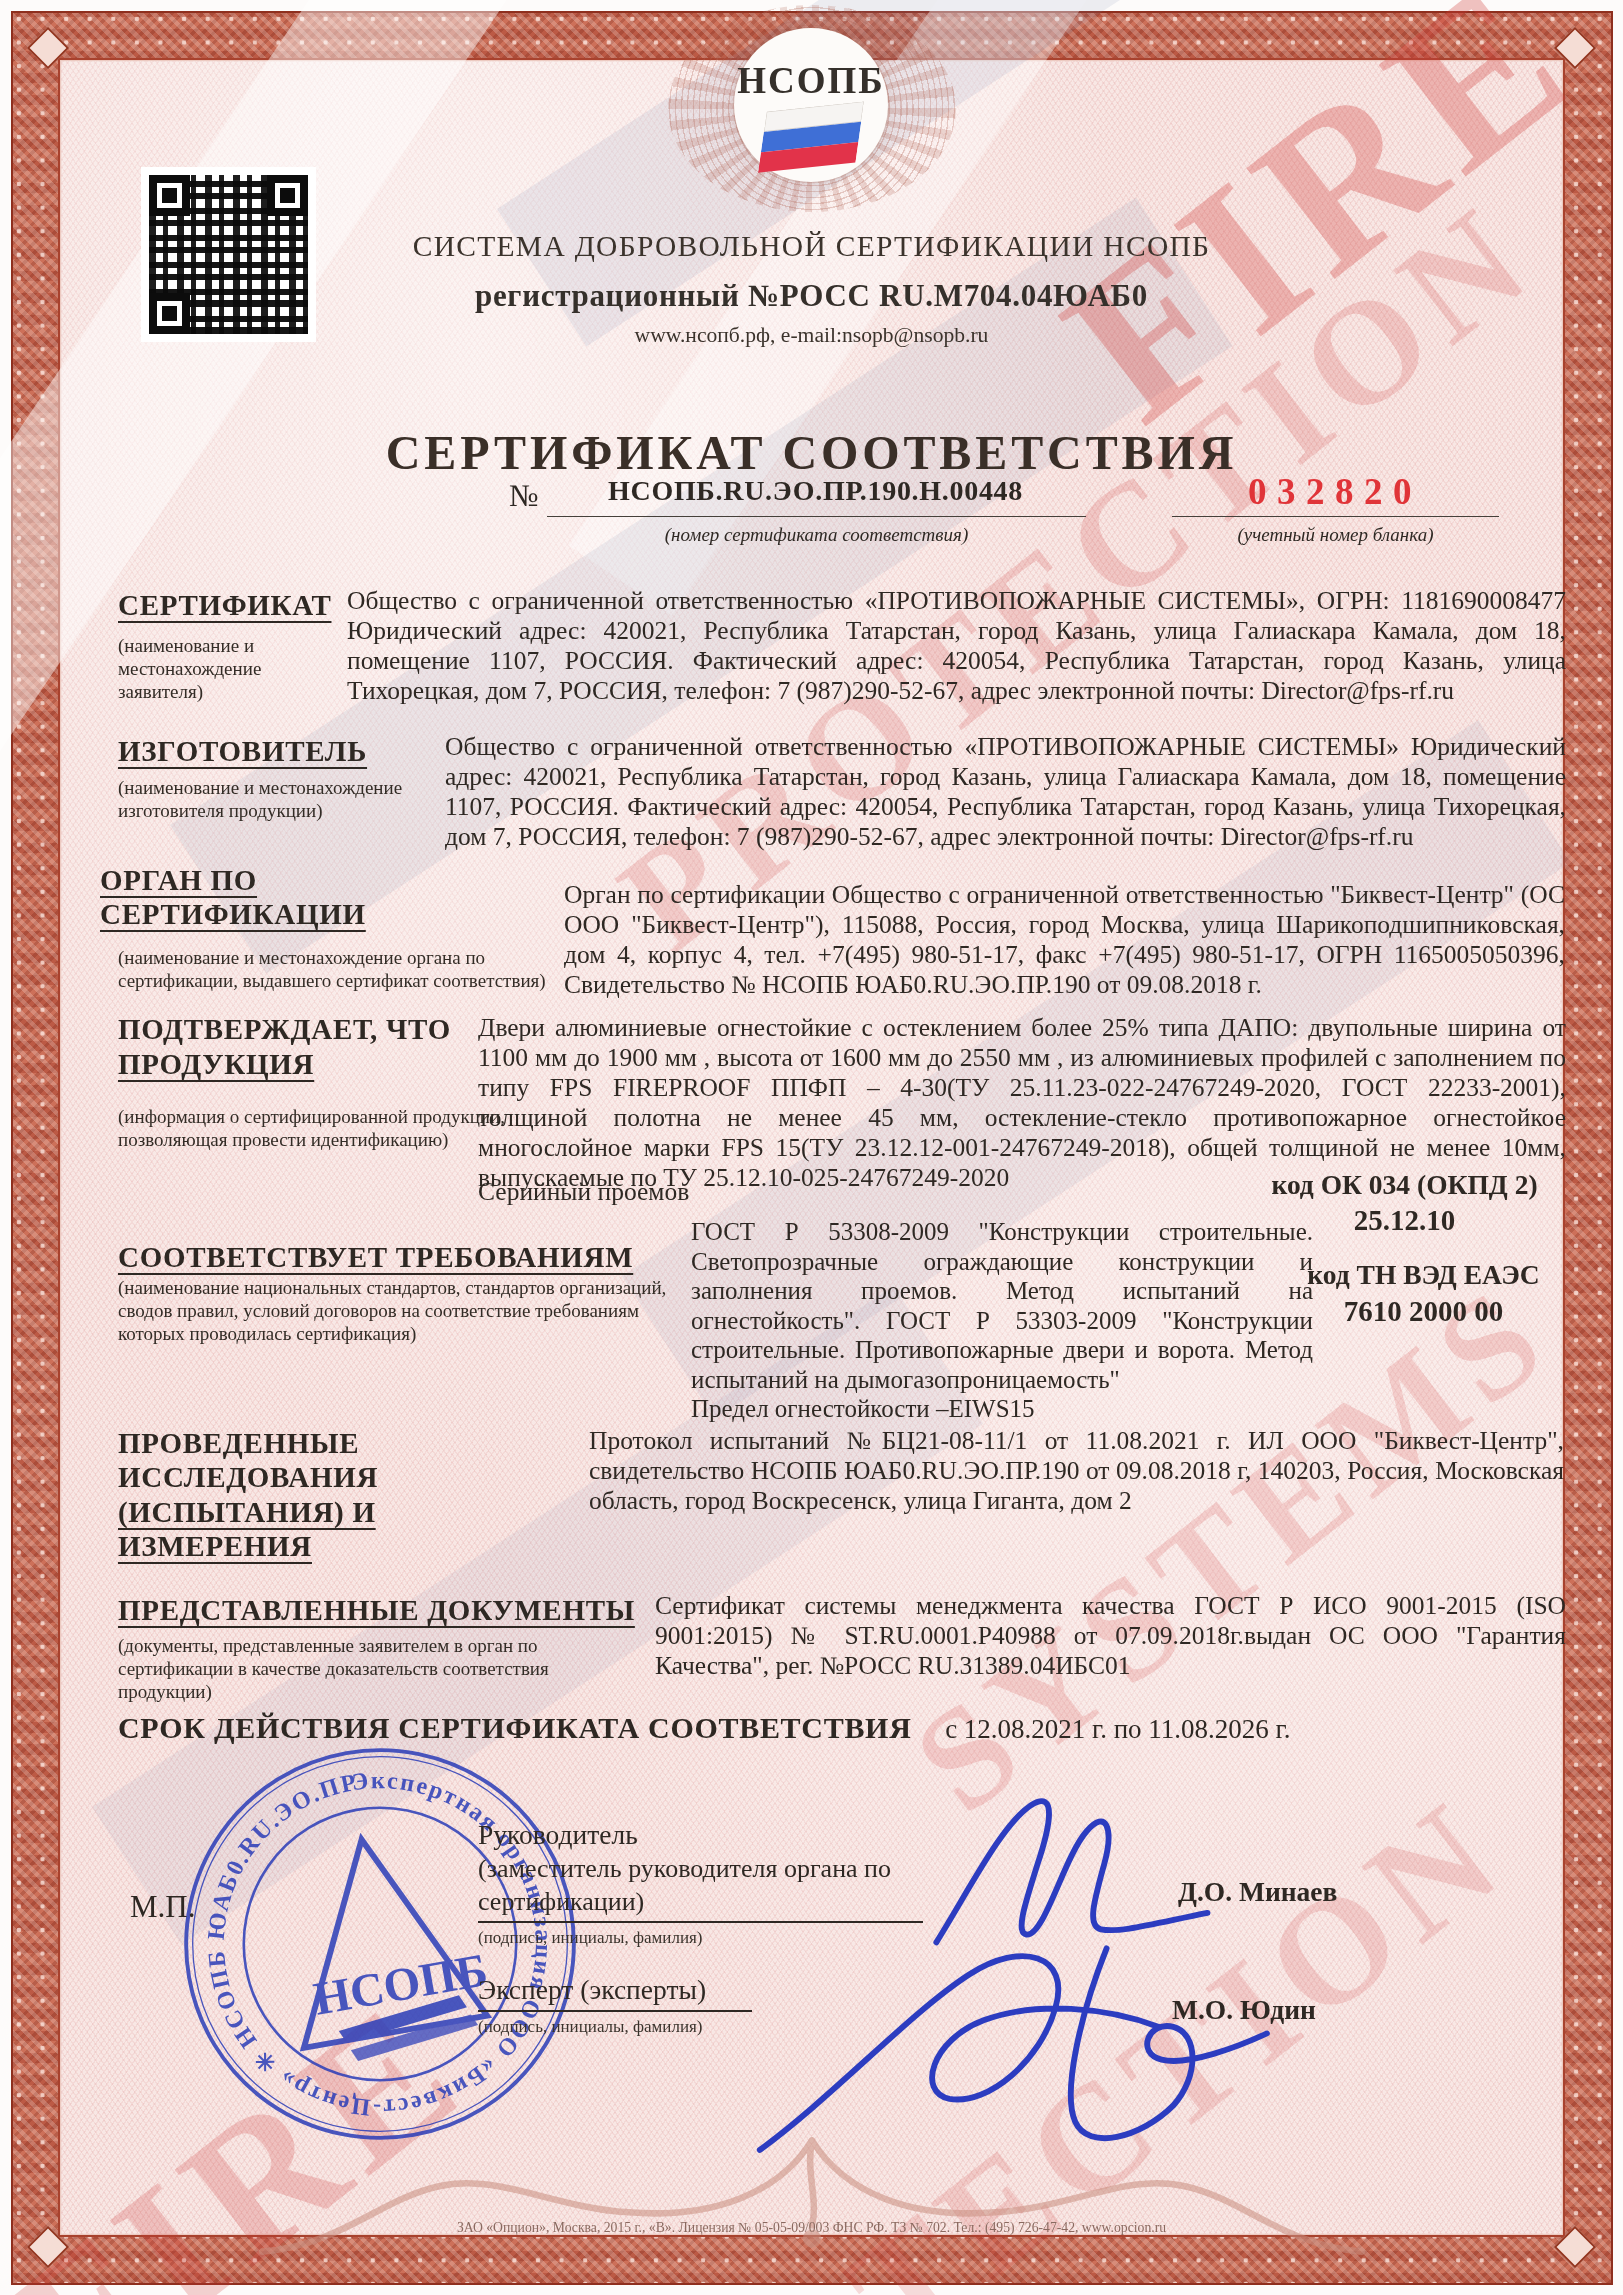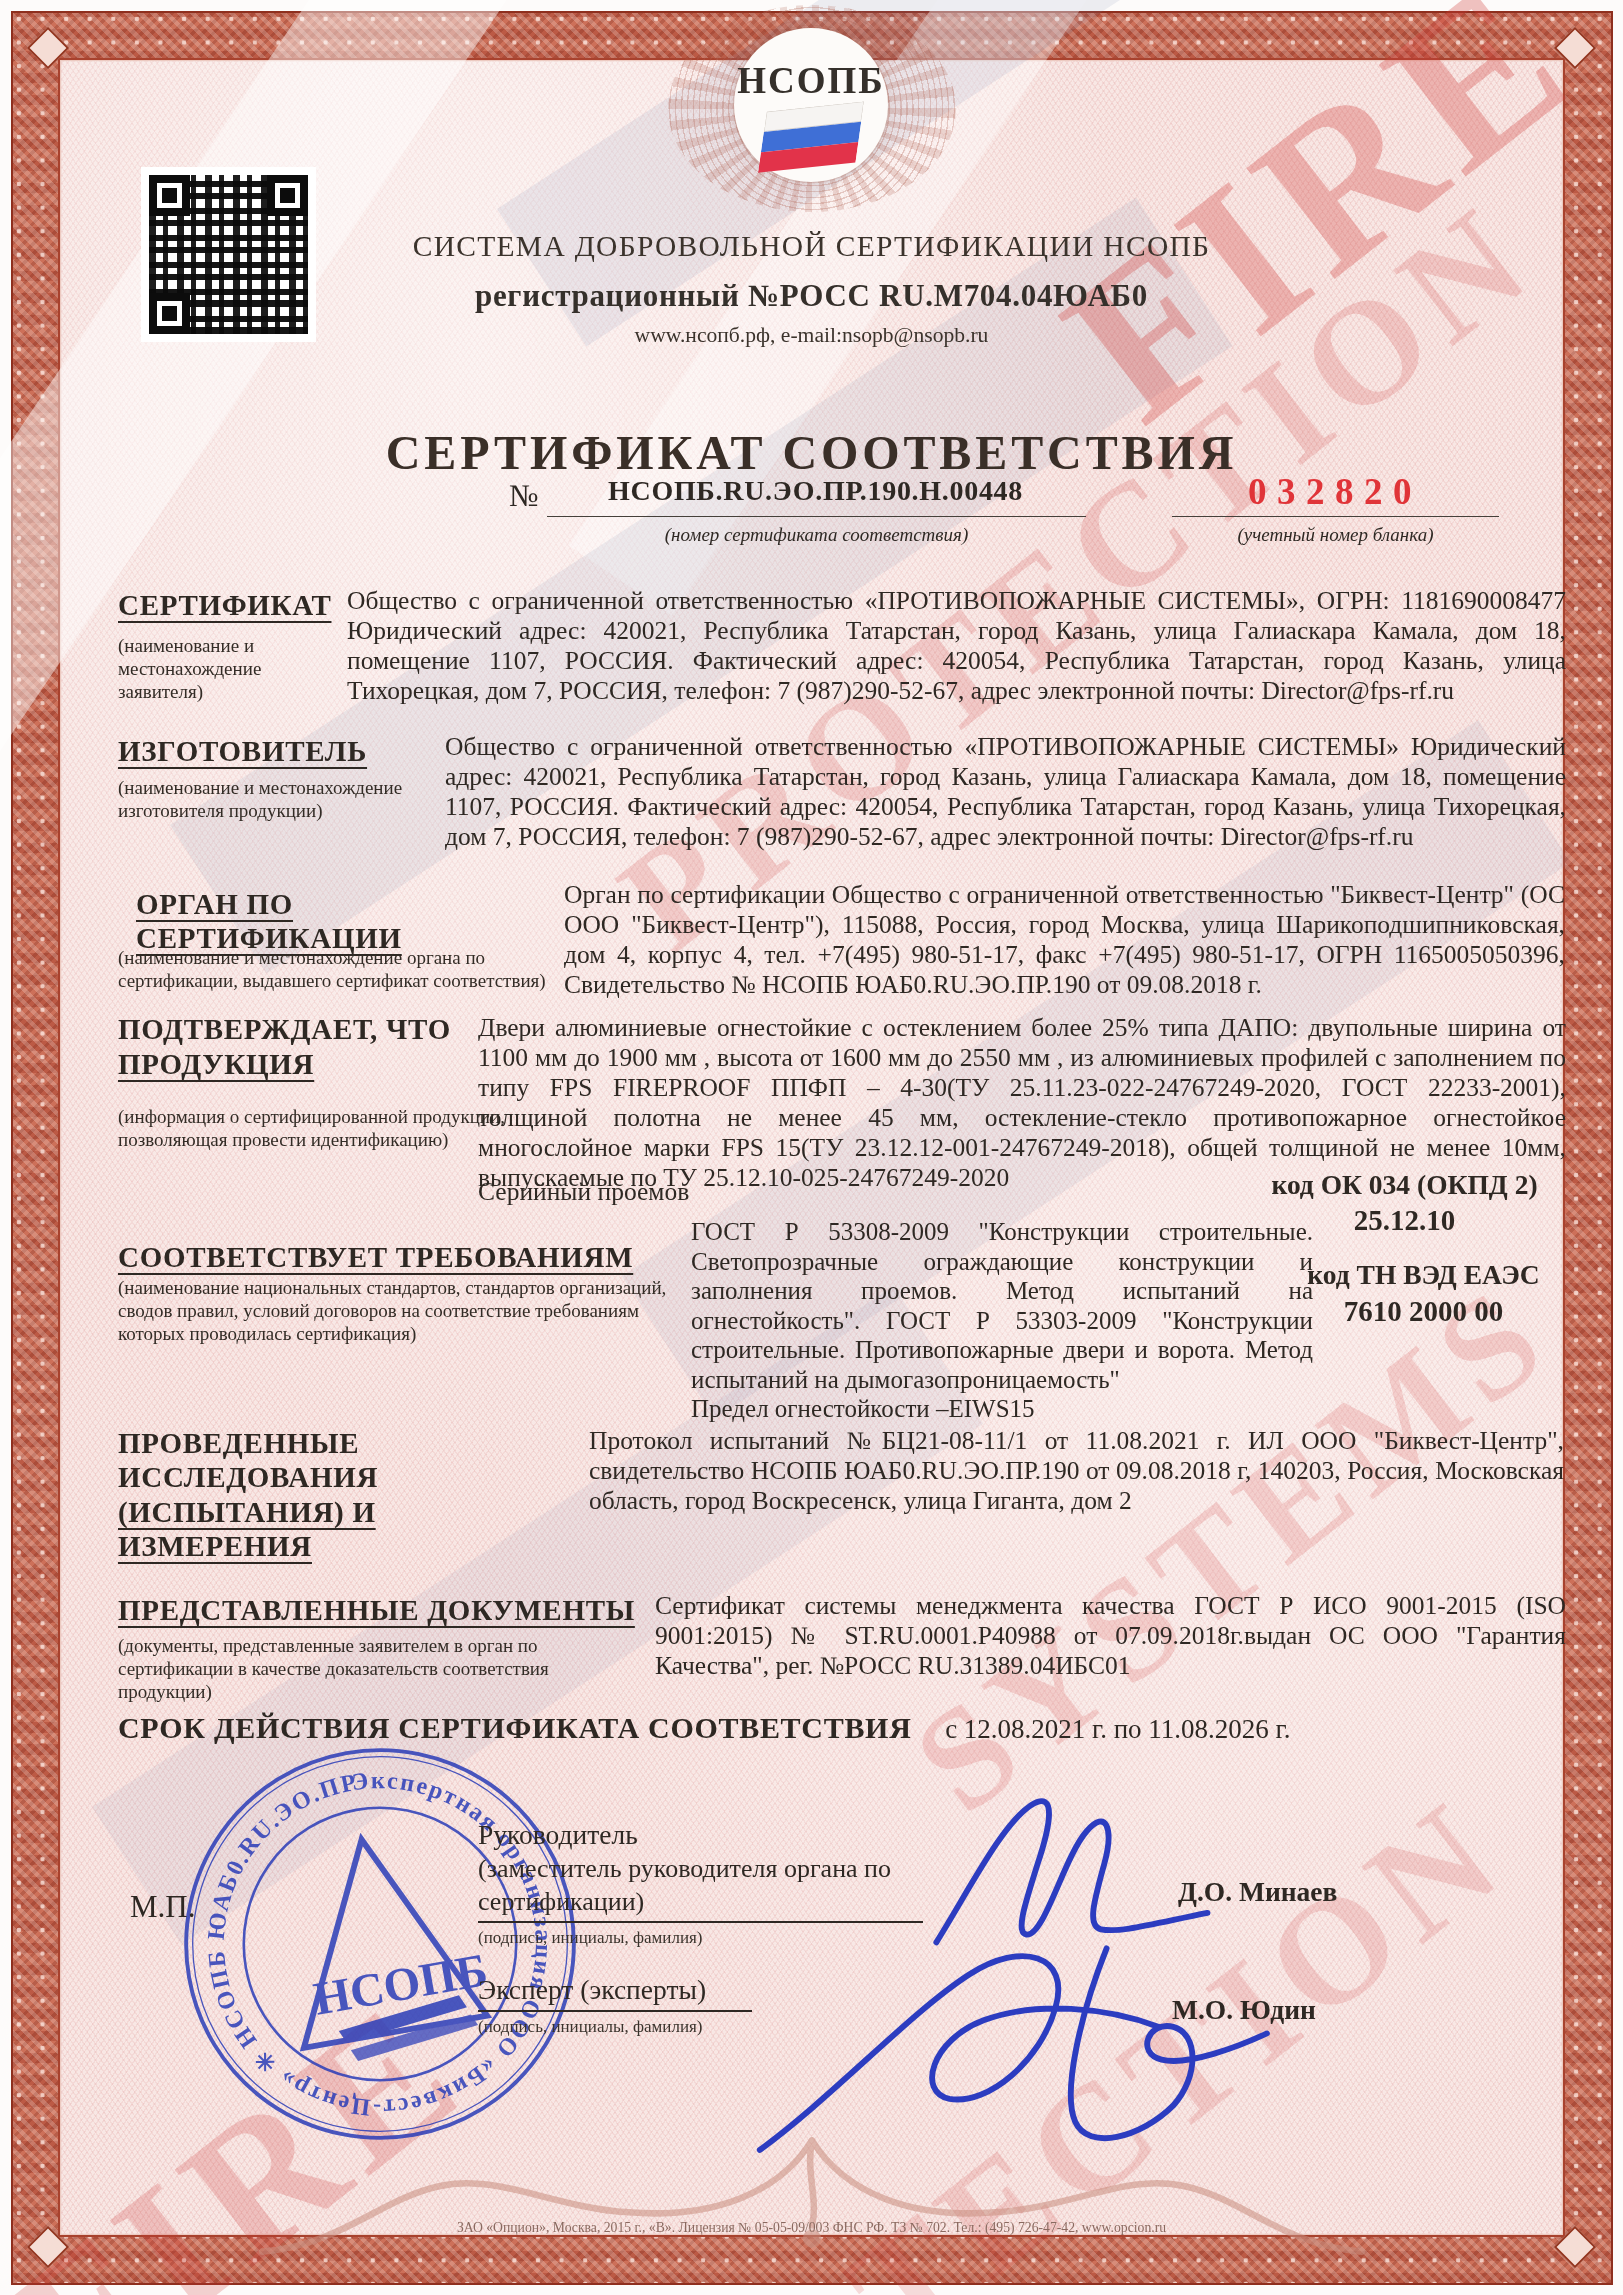--- a/index.html
+++ b/index.html
@@ -132,21 +132,21 @@
   <div class="abs it" style="left:1172px; top:524px; width:327px; text-align:center; font-size:19px;">(учетный номер бланка)</div>
 
   <div class="abs sec-label u" style="left:118px; top:588px;">СЕРТИФИКАТ</div>
   <div class="abs sec-caption" style="left:118px; top:634px; width:216px;">(наименование и местонахождение заявителя)</div>
   <div class="abs body-text" style="left:347px; top:586px; width:1219px;">Общество с ограниченной ответственностью «ПРОТИВОПОЖАРНЫЕ СИСТЕМЫ», ОГРН: 1181690008477 Юридический адрес: 420021, Республика Татарстан, город Казань, улица Галиаскара Камала, дом 18, помещение 1107, РОССИЯ. Фактический адрес: 420054, Республика Татарстан, город Казань, улица Тихорецкая, дом 7, РОССИЯ, телефон: 7 (987)290-52-67,  адрес электронной почты: Director@fps-rf.ru</div>
 
   <div class="abs sec-label u" style="left:118px; top:734px;">ИЗГОТОВИТЕЛЬ</div>
   <div class="abs sec-caption" style="left:118px; top:776px; width:340px;">(наименование и местонахождение изготовителя продукции)</div>
   <div class="abs body-text" style="left:445px; top:732px; width:1121px;">Общество с ограниченной ответственностью «ПРОТИВОПОЖАРНЫЕ СИСТЕМЫ» Юридический адрес: 420021, Республика Татарстан, город Казань, улица Галиаскара Камала, дом 18, помещение 1107, РОССИЯ. Фактический адрес: 420054, Республика Татарстан, город Казань, улица Тихорецкая, дом 7, РОССИЯ, телефон: 7 (987)290-52-67, адрес электронной почты: Director@fps-rf.ru</div>
 
-  <div class="abs sec-label u" style="left:136px; top:863px; width:367px;margin-top:24px;">ОРГАН ПО СЕРТИФИКАЦИИ</div>
+  <div class="abs sec-label u" style="left:100px; top:863px; width:367px;">ОРГАН ПО СЕРТИФИКАЦИИ</div>
   <div class="abs sec-caption" style="left:118px; top:946px; width:445px;">(наименование и местонахождение органа по сертификации, выдавшего сертификат соответствия)</div>
   <div class="abs body-text" style="left:564px; top:880px; width:1001px;">Орган по сертификации Общество с ограниченной ответственностью "Биквест-Центр" (ОС ООО "Биквест-Центр"),  115088, Россия, город Москва, улица Шарикоподшипниковская, дом 4, корпус 4, тел. +7(495) 980-51-17, факс +7(495) 980-51-17, ОГРН 1165005050396, Свидетельство № НСОПБ ЮАБ0.RU.ЭО.ПР.190 от 09.08.2018 г.</div>
 
   <div class="abs sec-label" style="left:118px; top:1012px;">ПОДТВЕРЖДАЕТ, ЧТО</div>
   <div class="abs sec-label u" style="left:118px; top:1047px;">ПРОДУКЦИЯ</div>
   <div class="abs sec-caption" style="left:118px; top:1105px; width:393px;">(информация о сертифицированной продукции, позволяющая провести идентификацию)</div>
   <div class="abs body-text" style="left:478px; top:1013px; width:1088px;">Двери алюминиевые огнестойкие  с остеклением более 25% типа ДАПО: двупольные ширина от 1100 мм до 1900 мм , высота от 1600 мм до 2550 мм , из алюминиевых профилей с заполнением по типу FPS FIREPROOF  ППФП – 4-30(ТУ 25.11.23-022-24767249-2020, ГОСТ 22233-2001), толщиной полотна не менее 45 мм, остекление-стекло  противопожарное  огнестойкое многослойное марки FPS 15(ТУ 23.12.12-001-24767249-2018),  общей толщиной  не менее  10мм, выпускаемые по ТУ 25.12.10-025-24767249-2020</div>
   <div class="abs" style="left:478px; top:1177px; font-size:25.5px;">Серийный проемов</div>
   <div class="abs" style="left:1244px; top:1169px; width:321px; text-align:center; font-size:27.5px; font-weight:bold;">код ОК 034 (ОКПД 2)</div>
   <div class="abs" style="left:1244px; top:1204px; width:321px; text-align:center; font-size:29px; font-weight:bold;">25.12.10</div>

